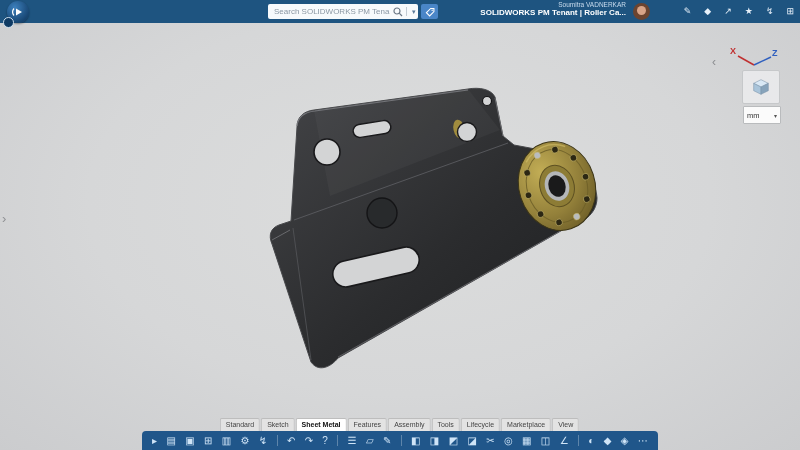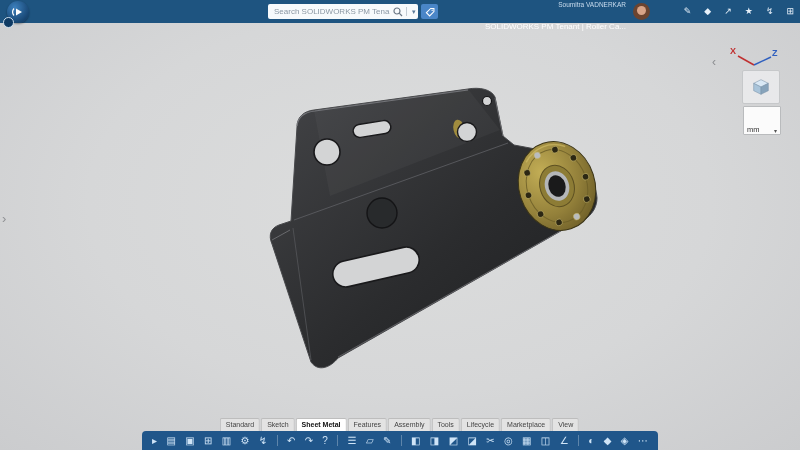--- a/index.html
+++ b/index.html
@@ -27,35 +27,35 @@
           font-size:8px;color:#333;padding:0 0 0 6px;font-family:"Liberation Sans",sans-serif;}
   .search input::placeholder{color:#8b97a3;}
   .search .mag{position:absolute;right:15px;top:2.5px;}
   .search .sdiv{position:absolute;right:11px;top:3px;width:1px;height:9px;background:#c3ccd4;}
   .search .scaret{position:absolute;right:2.5px;top:4px;font-size:7px;color:#5a7a9a;}
   .tagbtn{position:absolute;left:421px;top:4px;width:17px;height:15px;background:#4a86c8;border-radius:2px;
           display:flex;align-items:center;justify-content:center;z-index:7;}
 
   .usertext{position:absolute;right:174px;top:2px;text-align:right;z-index:7;line-height:1;}
   .usertext .uname{font-size:6.5px;color:#c9dcee;}
-  .usertext .tenant{font-size:8px;font-weight:normal;color:#fff;margin-top:14px;}
+  .usertext .tenant{font-size:8px;font-weight:bold;color:#fff;margin-top:0;}
   .avatar{position:absolute;right:150px;top:3px;width:17px;height:17px;border-radius:50%;
           background:#6b4430;overflow:hidden;z-index:7;}
   .avatar .face{width:9px;height:9px;border-radius:50%;background:#d8a488;margin:3px auto 0;}
   .hactions{position:absolute;right:6px;top:0;height:23px;display:flex;align-items:center;gap:13px;z-index:7;}
   .hicon{font-size:9px;color:#e8f1fa;line-height:1;}
 
   
   .vp-chevron-left{position:absolute;left:2px;top:212px;font-size:13px;color:#8f9194;z-index:4;line-height:1;}
   .cube-chevron{position:absolute;left:712px;top:56px;font-size:12px;color:#8b8d90;z-index:4;line-height:1;}
   .axes{position:absolute;left:722px;top:42px;z-index:4;}
   .cubebox{position:absolute;left:742px;top:70px;width:36px;height:32px;border:1px solid #c6c8ca;
            background:rgba(250,250,251,.55);border-radius:2px;display:flex;align-items:center;justify-content:center;z-index:4;}
-  .units{position:absolute;left:743px;top:106px;width:38px;height:29px;background:#fbfbfb;border:1px solid #b9bbbd;
-         border-radius:1px;font-size:7.5px;color:#333;display:flex;align-items:flex-end;justify-content:space-between;
+  .units{position:absolute;left:743px;top:106px;width:38px;height:18px;background:#fbfbfb;border:1px solid #b9bbbd;
+         border-radius:1px;font-size:7.5px;color:#333;display:flex;align-items:center;justify-content:space-between;
          padding:0 3px;box-sizing:border-box;z-index:4;}
   .units .ucaret{font-size:6px;color:#555;}
 
   
   .tabsbar{position:absolute;bottom:19px;left:50%;transform:translateX(-50%);display:flex;z-index:5;}
   .tab{font-size:7px;color:#444;background:#e3e3e3;border:1px solid #bdbdbd;border-bottom:none;
        padding:2px 5px 3px;border-radius:2px 2px 0 0;margin-right:1px;white-space:nowrap;line-height:1;}
   .tab.active{background:#fff;color:#111;font-weight:bold;}
   .toolbar{position:absolute;bottom:0;left:50%;transform:translateX(-50%);width:516px;height:19px;
            background:#20568a;border-radius:4px 4px 0 0;display:flex;align-items:center;

